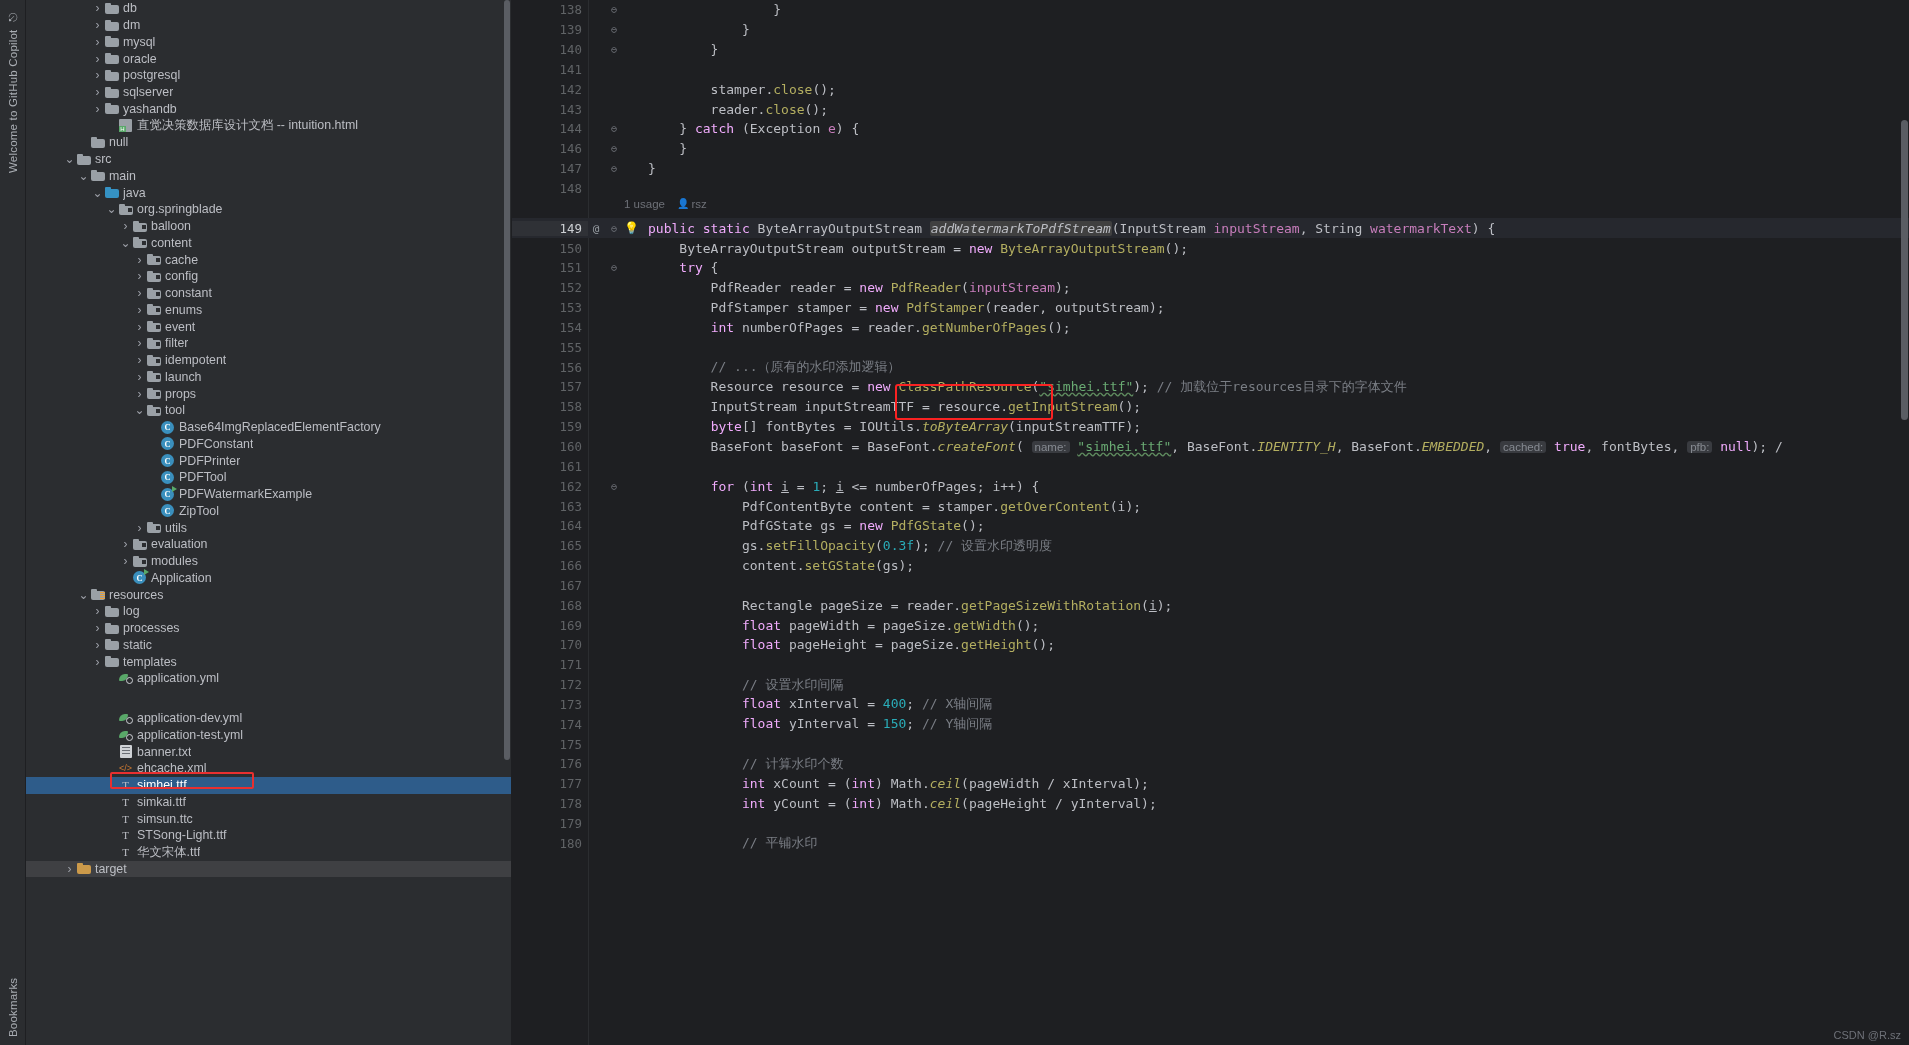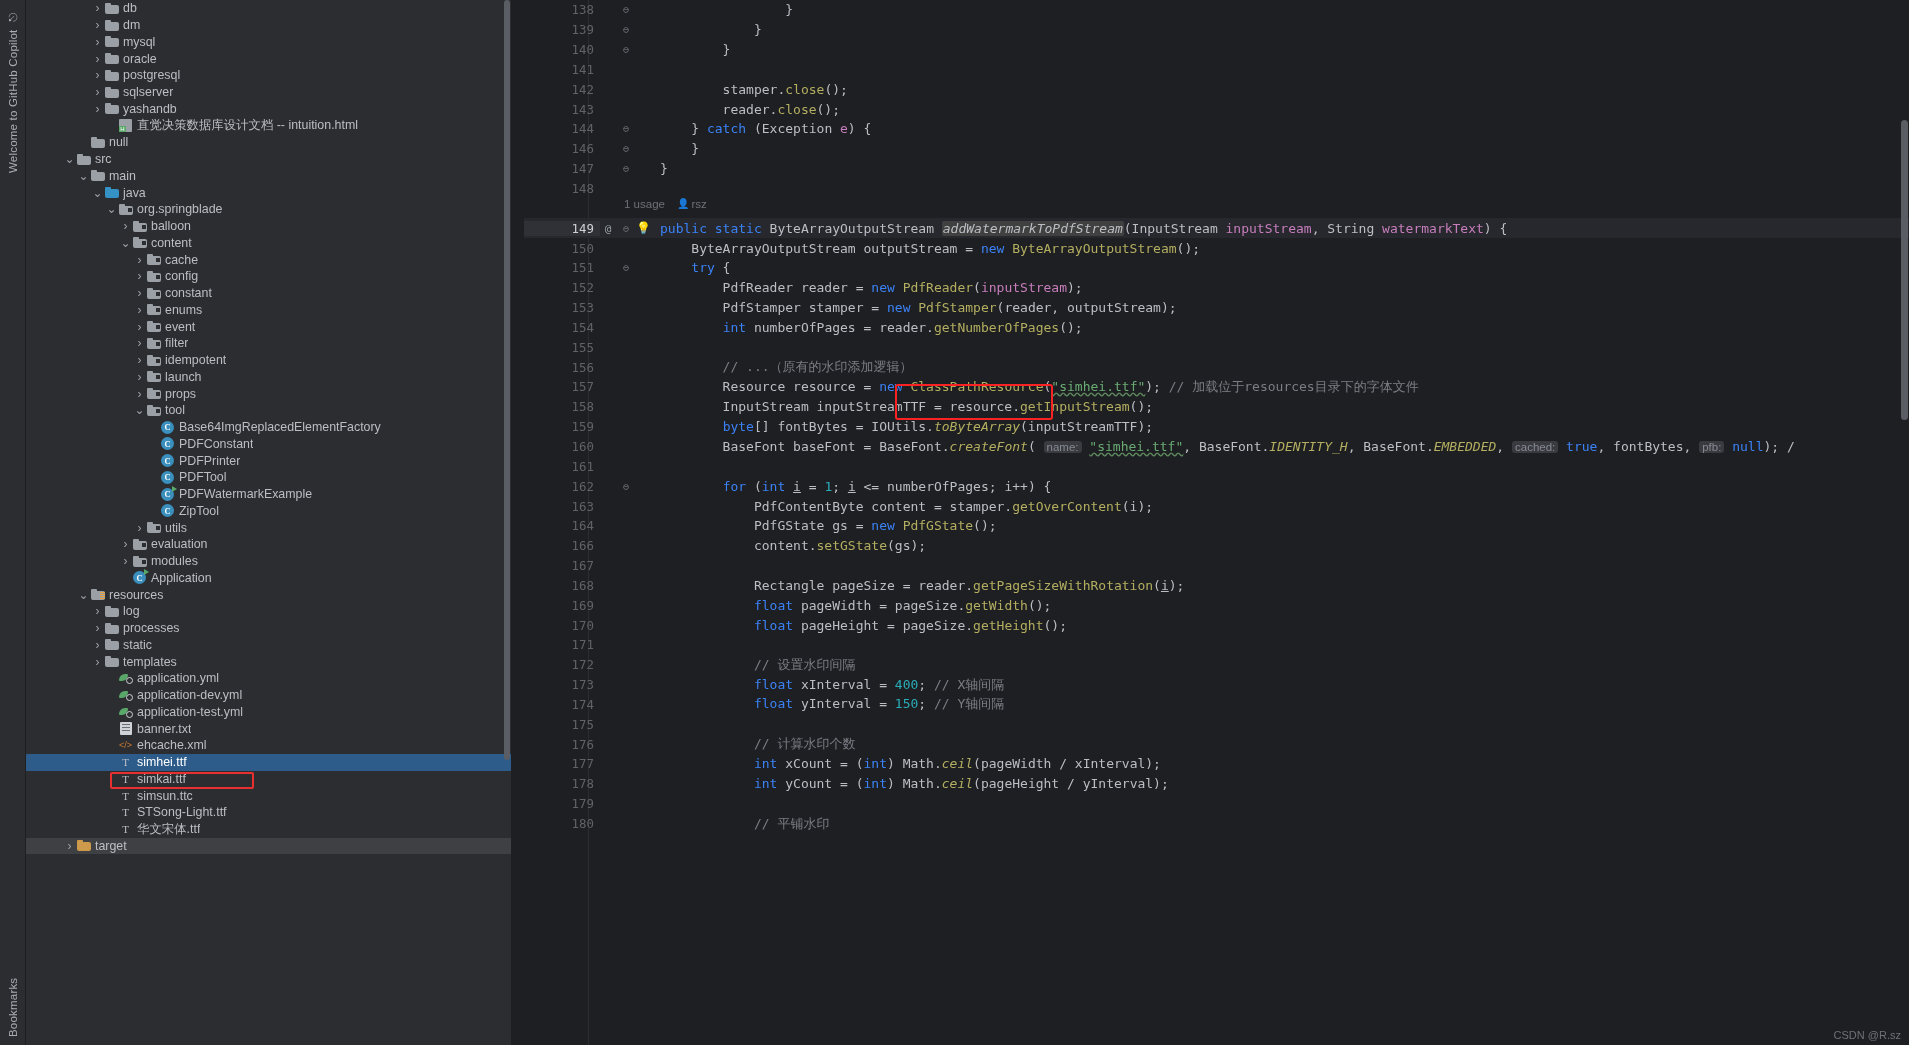--- a/index.html
+++ b/index.html
@@ -97,37 +97,37 @@
   .tree-divider { position:absolute; right:0; top:0; bottom:0; width:1px; background:#1e1f22; }
 
   
   .editor {
     flex: 1 1 auto; height: 100%; background: #1e1f22;
     position: relative; overflow: hidden;
   }
   .code-area { position: absolute; inset: 0; }
   .cline {
     position: relative; height: 19.85px; display: flex; align-items: center;
-    font-family: "DejaVu Sans Mono", monospace; font-size: 13px; white-space: pre; margin-left: 12px;
+    font-family: "DejaVu Sans Mono", monospace; font-size: 13px; white-space: pre;
   }
   .gutter {
     width: 76px; flex: 0 0 76px; text-align: right; padding-right: 6px;
     color: #606366; font-size: 12.4px; font-family:"DejaVu Sans Mono", monospace;
     user-select:none;
   }
   .gutter.cur { color: #a1a3ab; }
   .fold { width: 20px; flex: 0 0 20px; color:#6e7178; font-size:10px; text-align:center; }
   .ann  { width: 16px; flex: 0 0 16px; color:#9aa0a6; font-size:11px; text-align:center; }
   .codetext { padding-left: 8px; }
 
   .cline.hl-line { background: #26282e; }
   .cline.hl-line .gutter { background:#2f3136; color:#cdd0d4; }
 
   
-  .kw  { color:#3b82f6; }
+  .kw  { color:#f0abfc; }
   .str { color:#6aab73; }
   .num { color:#2aacb8; }
   .cm  { color:#7a7e85; }
   .mth { color:#bcbec4; }
   .mcall { color:#b3ae60; }
   .plain { color:#bcbec4; }
   .field { color:#c77dbb; }
   .stat { color:#b3ae60; font-style: italic; }
   .sq { text-decoration: underline wavy #5f8c5f; text-decoration-skip-ink:none; }
 
@@ -569,21 +569,21 @@
         <div class="row" style="padding-left: 80px;">
           <span class="arrow none"></span>
           <span class="icon">
             <span class="ic-yml">
               <span class="leaf"></span>
               <span class="gear"></span>
             </span>
           </span>
           <span class="label">application.yml</span>
         </div>
-        <div class="row" style="padding-left: 80px;">
+        <div class="row" style="padding-left: 80px; margin-top: 23px;">
           <span class="arrow none"></span>
           <span class="icon">
             <span class="ic-yml">
               <span class="leaf"></span>
               <span class="gear"></span>
             </span>
           </span>
           <span class="label">application-dev.yml</span>
         </div>
         <div class="row" style="padding-left: 80px;">
@@ -688,20 +688,21 @@
         <div class="cline"><span class="gutter">155</span><span class="ann"></span><span class="fold"></span><span class="ann bulb"></span><span class="codetext"></span></div>
         <div class="cline"><span class="gutter">156</span><span class="ann"></span><span class="fold"></span><span class="ann bulb"></span><span class="codetext"><span class="cm">        // ...（原有的水印添加逻辑）</span></span></div>
         <div class="cline"><span class="gutter">157</span><span class="ann"></span><span class="fold"></span><span class="ann bulb"></span><span class="codetext"><span class="plain">        Resource resource = </span><span class="kw">new</span><span class="plain"> </span><span class="mcall">ClassPathResource</span><span class="plain">(</span><span class="str sq">"simhei.ttf"</span><span class="plain">); </span><span class="cm">// 加载位于resources目录下的字体文件</span></span></div>
         <div class="cline"><span class="gutter">158</span><span class="ann"></span><span class="fold"></span><span class="ann bulb"></span><span class="codetext"><span class="plain">        InputStream inputStreamTTF = resource.</span><span class="mcall">getInputStream</span><span class="plain">();</span></span></div>
         <div class="cline"><span class="gutter">159</span><span class="ann"></span><span class="fold"></span><span class="ann bulb"></span><span class="codetext"><span class="plain">        </span><span class="kw">byte</span><span class="plain">[] fontBytes = IOUtils.</span><span class="stat">toByteArray</span><span class="plain">(inputStreamTTF);</span></span></div>
         <div class="cline"><span class="gutter">160</span><span class="ann"></span><span class="fold"></span><span class="ann bulb"></span><span class="codetext"><span class="plain">        BaseFont baseFont = BaseFont.</span><span class="stat">createFont</span><span class="plain">( </span><span class="inlay">name:</span><span class="plain"> </span><span class="str sq">"simhei.ttf"</span><span class="plain">, BaseFont.</span><span class="stat">IDENTITY_H</span><span class="plain">, BaseFont.</span><span class="stat">EMBEDDED</span><span class="plain">, </span><span class="inlay">cached:</span><span class="plain"> </span><span class="kw">true</span><span class="plain">, fontBytes, </span><span class="inlay">pfb:</span><span class="plain"> </span><span class="kw">null</span><span class="plain">); /</span></span></div>
         <div class="cline"><span class="gutter">161</span><span class="ann"></span><span class="fold"></span><span class="ann bulb"></span><span class="codetext"></span></div>
         <div class="cline"><span class="gutter">162</span><span class="ann"></span><span class="fold">⊖</span><span class="ann bulb"></span><span class="codetext"><span class="plain">        </span><span class="kw">for</span><span class="plain"> (</span><span class="kw">int</span><span class="plain"> </span><span class="plain" style="text-decoration: underline;">i</span><span class="plain"> = </span><span class="num">1</span><span class="plain">; </span><span class="plain" style="text-decoration: underline;">i</span><span class="plain"> &lt;= numberOfPages; i++) {</span></span></div>
         <div class="cline"><span class="gutter">163</span><span class="ann"></span><span class="fold"></span><span class="ann bulb"></span><span class="codetext"><span class="plain">            PdfContentByte content = stamper.</span><span class="mcall">getOverContent</span><span class="plain">(i);</span></span></div>
         <div class="cline"><span class="gutter">164</span><span class="ann"></span><span class="fold"></span><span class="ann bulb"></span><span class="codetext"><span class="plain">            PdfGState gs = </span><span class="kw">new</span><span class="plain"> </span><span class="mcall">PdfGState</span><span class="plain">();</span></span></div>
+        <div class="cline"><span class="gutter">165</span><span class="ann"></span><span class="fold"></span><span class="ann bulb"></span><span class="codetext"><span class="plain">            gs.</span><span class="mcall">setFillOpacity</span><span class="plain">(</span><span class="num">0.3f</span><span class="plain">); </span><span class="cm">// 设置水印透明度</span></span></div>
         <div class="cline"><span class="gutter">166</span><span class="ann"></span><span class="fold"></span><span class="ann bulb"></span><span class="codetext"><span class="plain">            content.</span><span class="mcall">setGState</span><span class="plain">(gs);</span></span></div>
         <div class="cline"><span class="gutter">167</span><span class="ann"></span><span class="fold"></span><span class="ann bulb"></span><span class="codetext"></span></div>
         <div class="cline"><span class="gutter">168</span><span class="ann"></span><span class="fold"></span><span class="ann bulb"></span><span class="codetext"><span class="plain">            Rectangle pageSize = reader.</span><span class="mcall">getPageSizeWithRotation</span><span class="plain">(</span><span class="plain" style="text-decoration: underline;">i</span><span class="plain">);</span></span></div>
         <div class="cline"><span class="gutter">169</span><span class="ann"></span><span class="fold"></span><span class="ann bulb"></span><span class="codetext"><span class="plain">            </span><span class="kw">float</span><span class="plain"> pageWidth = pageSize.</span><span class="mcall">getWidth</span><span class="plain">();</span></span></div>
         <div class="cline"><span class="gutter">170</span><span class="ann"></span><span class="fold"></span><span class="ann bulb"></span><span class="codetext"><span class="plain">            </span><span class="kw">float</span><span class="plain"> pageHeight = pageSize.</span><span class="mcall">getHeight</span><span class="plain">();</span></span></div>
         <div class="cline"><span class="gutter">171</span><span class="ann"></span><span class="fold"></span><span class="ann bulb"></span><span class="codetext"></span></div>
         <div class="cline"><span class="gutter">172</span><span class="ann"></span><span class="fold"></span><span class="ann bulb"></span><span class="codetext"><span class="cm">            // 设置水印间隔</span></span></div>
         <div class="cline"><span class="gutter">173</span><span class="ann"></span><span class="fold"></span><span class="ann bulb"></span><span class="codetext"><span class="plain">            </span><span class="kw">float</span><span class="plain"> xInterval = </span><span class="num">400</span><span class="plain">; </span><span class="cm">// X轴间隔</span></span></div>
         <div class="cline"><span class="gutter">174</span><span class="ann"></span><span class="fold"></span><span class="ann bulb"></span><span class="codetext"><span class="plain">            </span><span class="kw">float</span><span class="plain"> yInterval = </span><span class="num">150</span><span class="plain">; </span><span class="cm">// Y轴间隔</span></span></div>
         <div class="cline"><span class="gutter">175</span><span class="ann"></span><span class="fold"></span><span class="ann bulb"></span><span class="codetext"></span></div>

